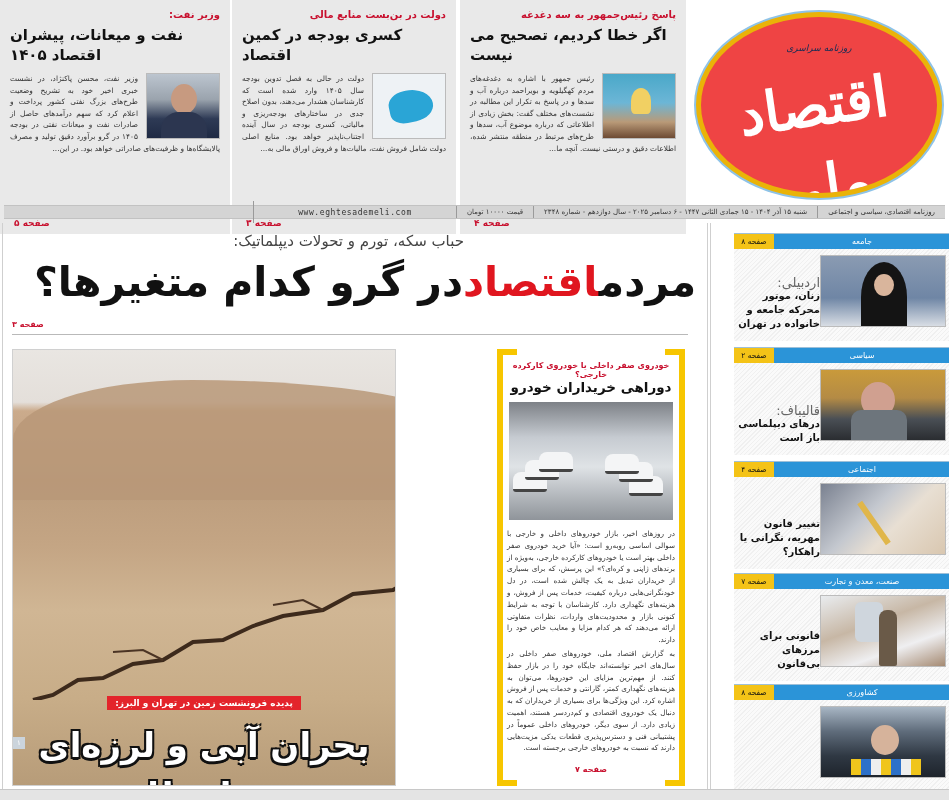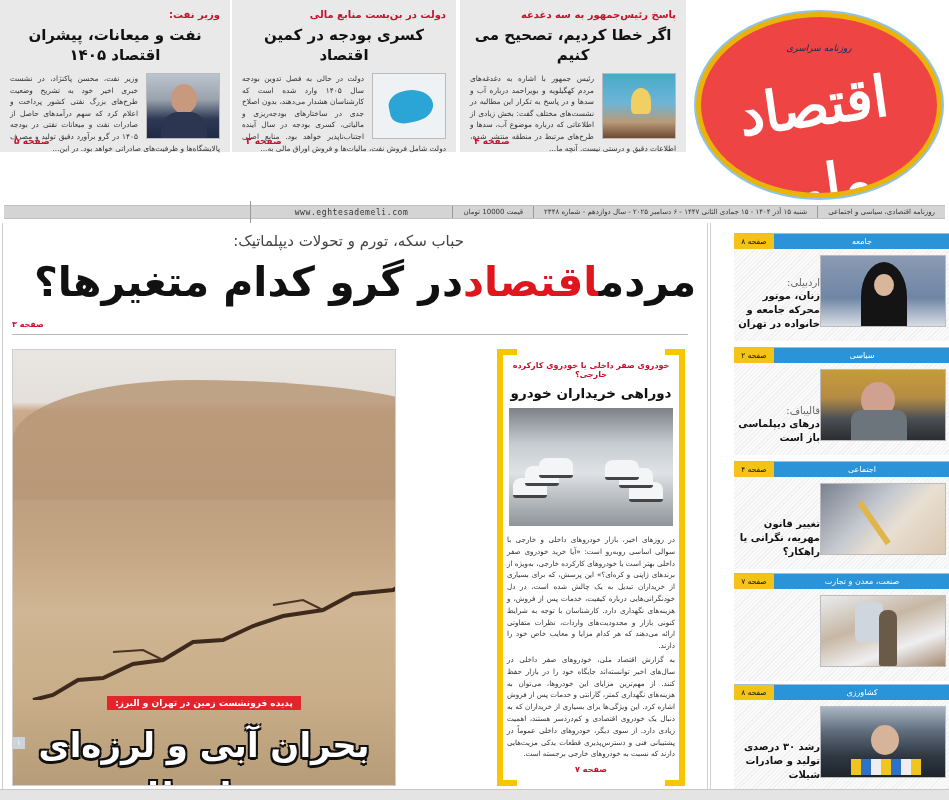--- a/index.html
+++ b/index.html
@@ -1,23 +1,23 @@
 <!DOCTYPE html>
 <html lang="fa" dir="rtl"><head>
 <meta charset="utf-8">
 <style>
   * { box-sizing: border-box; margin: 0; padding: 0; }
   html, body { width: 949px; height: 800px; overflow: hidden; background: #ffffff; }
   body { font-family: "DejaVu Sans", sans-serif; color: #111; position: relative; direction: rtl; }
 
   
   .top-strip { position: absolute; top: 0; left: 0; width: 949px; height: 197px; background: #ffffff; }
-  .teaser { position: absolute; top: 0; height: 152px; background: #e9e9e9; padding: 8px 10px 0 10px; }
+  .teaser { position: absolute; top: 0; height: 234px; background: #e9e9e9; padding: 8px 10px 0 10px; }
   .teaser .kicker { font-size: 10px; color: #c8102e; font-weight: bold; text-align: right; line-height: 14px; }
-  .teaser .title { font-size: 15px; font-weight: bold; color: #111; text-align: center; line-height: 20px; margin-top: 3px; }
+  .teaser .title { font-size: 15px; font-weight: bold; color: #111; text-align: left; line-height: 20px; margin-top: 3px; }
   .teaser .body { margin-top: 8px; font-size: 7.4px; line-height: 11.6px; color: #333; text-align: justify; }
   .teaser .thumb { float: right; width: 74px; height: 66px; margin-left: 8px; margin-bottom: 2px; border: 1px solid #bbb; }
   .teaser .page-ref { position: absolute; bottom: 6px; left: 14px; font-size: 9px; color: #c8102e; font-weight: bold; }
   .t1 { left: 0; width: 230px; }
   .t2 { left: 232px; width: 224px; }
   .t3 { left: 460px; width: 226px; }
 
   .thumb-person { background: linear-gradient(180deg,#bcc5cf 0%,#9aa3ad 40%,#2e3a55 70%,#1f2a44 100%); position: relative; overflow: hidden; }
   .thumb-person::before { content:""; position:absolute; left:24px; top:10px; width:26px; height:30px; border-radius:50%; background:#c79a80; }
   .thumb-person::after { content:""; position:absolute; left:14px; top:38px; width:46px; height:30px; border-radius:18px 18px 0 0; background:#2c3650; }
@@ -56,36 +56,36 @@
   .main-photo .tag span { display: inline-block; background: #e3242b; color: #fff; font-size: 9px; font-weight: bold; padding: 2px 8px; }
   .main-photo .caption { position: absolute; top: 370px; left: 10px; right: 10px; text-align: center; font-size: 34px; font-weight: bold; color: #ffffff; line-height: 50px;
     text-shadow: -2px -2px 0 #111, 2px -2px 0 #111, -2px 2px 0 #111, 2px 2px 0 #111, 0 3px 0 #111; }
   .main-photo .num { position: absolute; top: 387px; left: 0; width: 12px; height: 12px; background: #cbd4dc; font-size: 7px; color: #fff; text-align: center; line-height: 12px; }
 
   
   .car-box { position: absolute; top: 349px; left: 497px; width: 188px; height: 437px; border: 6px solid #f7c600; border-top-width: 0; border-bottom-width: 0; }
   .car-box::before, .car-box::after { content:""; position:absolute; left:-6px; right:-6px; height:6px; background: linear-gradient(90deg,#f7c600 0 20px, transparent 20px calc(100% - 20px), #f7c600 calc(100% - 20px)); }
   .car-box::before { top: 0; } .car-box::after { bottom: 0; }
   .car-box .kicker { margin-top: 12px; text-align: center; font-size: 8px; color: #c8102e; font-weight: bold; }
-  .car-box .title { text-align: center; font-size: 13.5px; font-weight: bold; color: #111; margin-top: 6px; }
+  .car-box .title { text-align: center; font-size: 13.5px; font-weight: bold; color: #111; margin-top: 0; }
   .car-box .photo { margin: 7px 6px 0 6px; height: 118px; background: linear-gradient(180deg,#7d8187 0%,#c6cbd1 30%,#dfe3e6 55%,#8f949a 100%); position: relative; overflow: hidden; }
   .car-box .photo i { position: absolute; width: 34px; height: 20px; background: #f4f5f6; border-radius: 8px 8px 3px 3px; border-bottom: 3px solid #444; }
   .car-box .body { margin: 8px 4px 0 4px; font-size: 7.2px; line-height: 11.8px; color: #333; text-align: justify; }
   .car-box .page-ref { position: absolute; bottom: 12px; left: 0; right: 0; text-align: center; font-size: 8px; color: #c8102e; font-weight: bold; }
 
   
   .sidebar { position: absolute; top: 223px; left: 710px; width: 239px; height: 566px; border-left: 1px solid #cfcfcf; }
   .sb-item { position: absolute; left: 23px; width: 216px; height: 108px;
     background: repeating-linear-gradient(135deg,#fafafa 0 2px,#f0f0f0 2px 3px); }
   .sb-head { display: flex; height: 16px; border-top: 1px solid #9fc0d8; }
   .sb-head .pg { width: 40px; background: #f4c317; font-size: 7.5px; font-weight: normal; color: #111; text-align: center; line-height: 15px; }
   .sb-head .sec { flex: 1; background: #2b94d8; font-size: 8px; color: #ffffff; text-align: center; line-height: 15px; }
   .sb-item .pic { position: absolute; top: 22px; right: 4px; width: 126px; height: 72px; border: 1px solid #bcbcbc; overflow: hidden; }
   .sb-item .txt { position: absolute; bottom: 10px; left: 4px; width: 82px; text-align: right; }
-  .sb-item .lead { font-size: 10px; color: #666; line-height: 13px; }
+  .sb-item .lead { font-size: 13px; color: #666; line-height: 13px; }
   .sb-item .hl { font-size: 10px; font-weight: bold; color: #111; line-height: 14px; }
 
   .pic-woman { background: linear-gradient(180deg,#8a9bb2 0%,#6f86a5 60%,#d8dde4 100%); position: relative; }
   .pic-woman::before { content:""; position:absolute; left:40px; top:6px; width:46px; height:70px; background:#141414; border-radius: 50% 50% 10% 10%; }
   .pic-woman::after { content:""; position:absolute; left:53px; top:18px; width:20px; height:22px; background:#d9b59c; border-radius: 50%; }
   .pic-parl { background: linear-gradient(180deg,#c99a3b 0%,#b48b45 40%,#4a4f55 70%,#2a2d31 100%); position: relative; }
   .pic-parl::before { content:""; position:absolute; left:40px; top:12px; width:34px; height:36px; background:#d0a090; border-radius:50%; }
   .pic-parl::after { content:""; position:absolute; left:30px; top:40px; width:56px; height:30px; background:#6d757c; border-radius:10px 10px 0 0; }
   .pic-sign { background: linear-gradient(135deg,#7a8190 0%,#c4c8cf 40%,#e8dfd3 60%,#d9c7b0 100%); position: relative; }
   .pic-sign::before { content:""; position:absolute; left:50px; top:14px; width:6px; height:50px; background:#e0b64a; transform: rotate(-35deg); }
@@ -118,40 +118,40 @@
     <div class="title">کسری بودجه در کمین اقتصاد</div>
     <div class="body">
       <div class="thumb thumb-map"></div>
       <span>دولت در حالی به فصل تدوین بودجه سال ۱۴۰۵ وارد شده است که کارشناسان هشدار می‌دهند، بدون اصلاح جدی در ساختارهای بودجه‌ریزی و مالیاتی، کسری بودجه در سال آینده اجتناب‌ناپذیر خواهد بود. منابع اصلی دولت شامل فروش نفت، مالیات‌ها و فروش اوراق مالی به...</span>
     </div>
     <div class="page-ref">صفحه ۳</div>
   </div>
 
   <div class="teaser t3">
     <div class="kicker">پاسخ رئیس‌جمهور به سه دغدغه</div>
-    <div class="title">اگر خطا کردیم، تصحیح می کنیم</div>
+    <div class="title">اگر خطا کردیم، تصحیح می نیست</div>
     <div class="body">
       <div class="thumb thumb-meeting"></div>
       <span>رئیس جمهور با اشاره به دغدغه‌های مردم کهگیلویه و بویراحمد درباره آب و سدها و در پاسخ به تکرار این مطالبه در نشست‌های مختلف گفت: بخش زیادی از اطلاعاتی که درباره موضوع آب، سدها و طرح‌های مرتبط در منطقه منتشر شده، اطلاعات دقیق و درستی نیست. آنچه ما...</span>
     </div>
     <div class="page-ref">صفحه ۴</div>
   </div>
 
   <div class="logo-area">
     <div class="logo-oval">
       <div class="logo-small">روزنامه سراسری</div>
       <div class="logo-big">اقتصاد ملی</div>
     </div>
   </div>
 </div>
 
 <div class="date-bar">
   <div class="seg">روزنامه اقتصادی، سیاسی و اجتماعی</div>
   <div class="seg">شنبه ۱۵ آذر ۱۴۰۴ - ۱۵ جمادی الثانی ۱۴۴۷ - ۶ دسامبر ۲۰۲۵ - سال دوازدهم - شماره ۲۳۴۸</div>
-  <div class="seg">قیمت 10000 تومان</div>
+  <div class="seg">قیمت ۱۰۰۰۰ تومان</div>
   <div class="seg site">www.eghtesademeli.com</div>
   <div class="seg spacer"></div>
 </div>
 
 <div class="main-frame"></div>
 
 <div class="kicker-main">حباب سکه، تورم و تحولات دیپلماتیک:</div>
 <div class="headline">
   <span>مردم</span><span class="red">اقتصاد</span><span>در گرو کدام متغیرها؟</span>
 </div>
@@ -224,27 +224,27 @@
       <div class="hl">تغییر قانون مهریه، نگرانی یا راهکار؟</div>
     </div>
   </div>
 
   <div class="sb-item" style="top:350px">
     <div class="sb-head">
       <div class="sec">صنعت، معدن و تجارت</div>
       <div class="pg">صفحه ۷</div>
     </div>
     <div class="pic pic-mount"></div>
+    <div class="txt">
+      <div class="hl">قانونی برای مرزهای بی‌قانون</div>
+    </div>
   </div>
 
   <div class="sb-item" style="top:461px">
     <div class="sb-head">
       <div class="sec">کشاورزی</div>
       <div class="pg">صفحه ۸</div>
     </div>
     <div class="pic pic-press"></div>
-    <div class="txt">
-      <div class="hl">رشد ۳۰ درصدی تولید و صادرات شیلات</div>
-    </div>
   </div>
 </div>
 
 <div class="bottom-rule"></div>
 
 </body></html>

